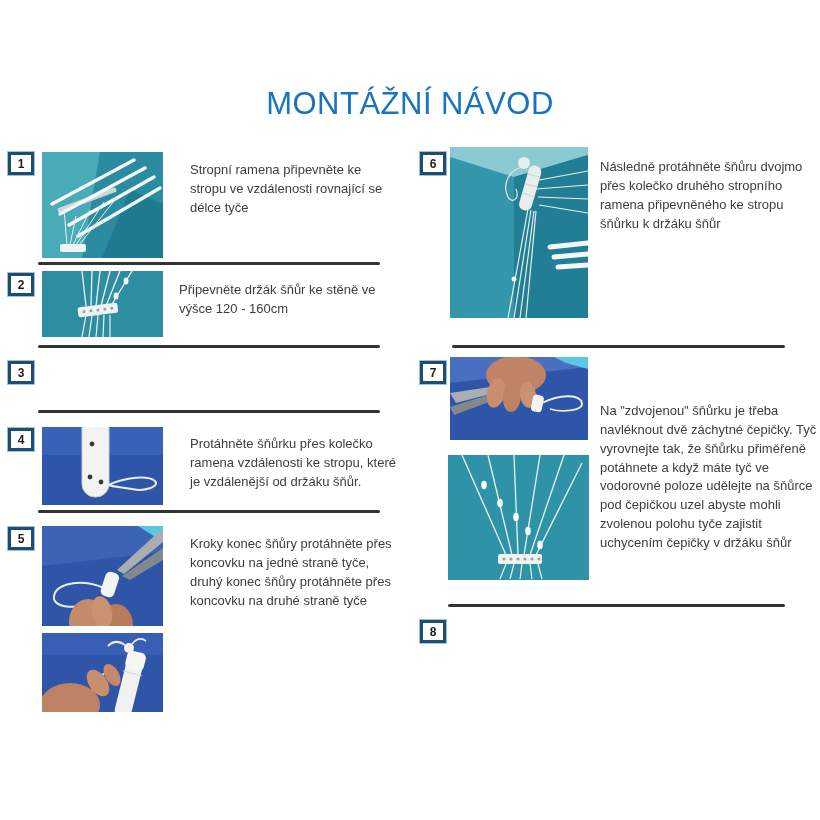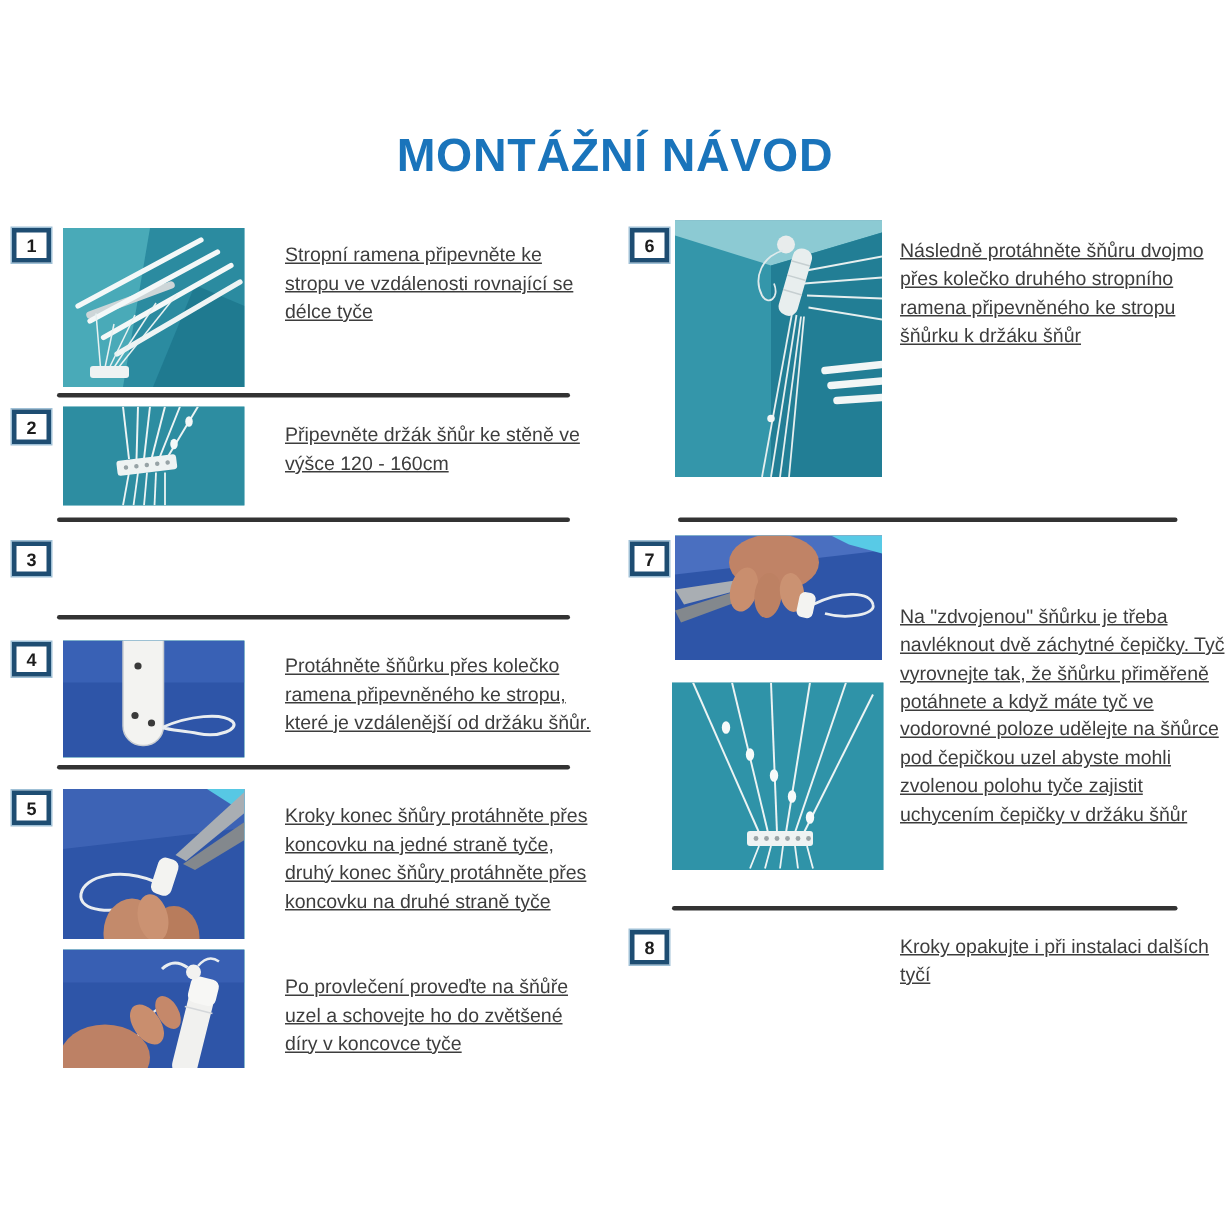--- a/index.html
+++ b/index.html
@@ -2,32 +2,32 @@
 <html lang="cs"><head>
 <meta charset="utf-8">
 <style>
   html,body{margin:0;padding:0;background:#fff;}
   .page{
     position:relative;width:820px;height:820px;background:#ffffff;
     font-family:"Liberation Sans",sans-serif;overflow:hidden;
   }
   .title{
     position:absolute;top:86px;left:0;width:100%;text-align:center;
-    color:#1a74bb;font-size:31px;font-weight:bold;letter-spacing:.5px;
+    color:#1a74bb;font-size:31px;font-weight:normal;letter-spacing:.5px;
   }
   .badge{
     position:absolute;width:20px;height:17px;background:#fff;
     border:3px solid #1e4d72;box-shadow:0 0 0 1px #9fc0d6;
     display:flex;align-items:center;justify-content:center;
     color:#1c1c1c;font-size:12px;font-weight:bold;
   }
   .photo{position:absolute;overflow:hidden;background:#2f93a8;}
   .photo svg{display:block;}
   .txt{
-    position:absolute;color:#3d3d3d;font-size:13px;line-height:1.45;text-decoration:underline;
+    position:absolute;color:#3d3d3d;font-size:13px;line-height:1.45;
   }
   .sep{position:absolute;height:3px;background:#333;border-radius:2px;}
 </style>
 </head>
 <body>
 
 <div class="page">
 
   <div class="title">MONTÁŽNÍ NÁVOD</div>
 
@@ -77,21 +77,21 @@
         <circle cx="42" cy="39" r="1.5" fill="#97a3a6"></circle>
         <circle cx="49" cy="39" r="1.5" fill="#97a3a6"></circle>
         <circle cx="56" cy="39" r="1.5" fill="#97a3a6"></circle>
         <circle cx="63" cy="39" r="1.5" fill="#97a3a6"></circle>
         <circle cx="70" cy="39" r="1.5" fill="#97a3a6"></circle>
       </g>
       <ellipse cx="84" cy="10" rx="2.5" ry="3.5" fill="#f4f8f8"></ellipse>
       <ellipse cx="74" cy="25" rx="2.5" ry="3.5" fill="#f4f8f8"></ellipse>
     </svg>
   </div>
-  <div class="txt" style="left:190px;top:281px;width:208px">Připevněte držák šňůr ke stěně ve výšce 120 - 160cm</div>
+  <div class="txt" style="left:179px;top:281px;width:208px">Připevněte držák šňůr ke stěně ve výšce 120 - 160cm</div>
   <div class="sep" style="left:38px;top:345px;width:342px"></div>
 
   <div class="badge" style="left:8px;top:361px">
     <span>3</span>
   </div>
   <div class="sep" style="left:38px;top:410px;width:342px"></div>
 
   <div class="badge" style="left:8px;top:428px">
     <span>4</span>
   </div>
@@ -100,21 +100,21 @@
       <rect width="121" height="78" fill="#2e55a8"></rect>
       <rect width="121" height="28" fill="#3f66ba" opacity="0.7"></rect>
       <rect x="40" y="-12" width="27" height="82" rx="13" fill="#f3f3f1"></rect>
       <rect x="40" y="-12" width="27" height="82" rx="13" fill="none" stroke="#c9cdd1" stroke-width="1"></rect>
       <circle cx="50" cy="17" r="2.4" fill="#3a3a3a"></circle>
       <circle cx="48" cy="50" r="2.4" fill="#3a3a3a"></circle>
       <circle cx="59" cy="55" r="2.4" fill="#3a3a3a"></circle>
       <path d="M66,58 C84,50 106,48 113,54 C118,59 104,65 90,62 C80,60 72,60 66,58" fill="none" stroke="#e9edf0" stroke-width="2"></path>
     </svg>
   </div>
-  <div class="txt" style="left:190px;top:435px;width:208px">Protáhněte šňůrku přes kolečko ramena připevněného ke stropu, které je vzdálenější od držáku šňůr.</div>
+  <div class="txt" style="left:190px;top:435px;width:208px">Protáhněte šňůrku přes kolečko ramena vzdálenosti ke stropu, které je vzdálenější od držáku šňůr.</div>
   <div class="sep" style="left:38px;top:510px;width:342px"></div>
 
   <div class="badge" style="left:8px;top:527px">
     <span>5</span>
   </div>
   <div class="photo" style="left:42px;top:526px;width:121px;height:100px">
     <svg width="121" height="100" viewBox="0 0 121 100">
       <rect width="121" height="100" fill="#2e55a8"></rect>
       <polygon points="0,0 121,0 121,26 0,40" fill="#4a6fc0" opacity="0.55"></polygon>
       <polygon points="96,0 121,0 121,16" fill="#57c8e4"></polygon>
@@ -142,21 +142,20 @@
       </g>
       <circle cx="87" cy="15" r="5" fill="#f2f2f0"></circle>
       <path d="M83,12 C76,7 70,9 66,13" stroke="#e9edf0" stroke-width="2" fill="none"></path>
       <path d="M90,11 C95,5 100,5 104,8" stroke="#e9edf0" stroke-width="1.6" fill="none"></path>
       <path d="M66,38 C58,42 52,50 50,58" stroke="#e9edf0" stroke-width="1.6" fill="none"></path>
       <ellipse cx="28" cy="72" rx="30" ry="22" fill="#bd8165"></ellipse>
       <ellipse cx="56" cy="50" rx="9" ry="15" fill="#c98e6e" transform="rotate(-35 56 50)"></ellipse>
       <ellipse cx="70" cy="42" rx="7" ry="12" fill="#c5886a" transform="rotate(-30 70 42)"></ellipse>
     </svg>
   </div>
-  <div class="txt" style="left:190px;top:649px;width:208px">Po provlečení proveďte na šňůře uzel a schovejte ho do zvětšené díry v koncovce tyče</div>
 
   <div class="badge" style="left:420px;top:152px">
     <span>6</span>
   </div>
   <div class="photo" style="left:450px;top:147px;width:138px;height:171px">
     <svg width="138" height="171" viewBox="0 0 138 171">
       <rect width="138" height="171" fill="#3496aa"></rect>
       <polygon points="0,0 138,0 138,8 64,30 0,10" fill="#8ccad3"></polygon>
       <polygon points="64,30 138,8 138,171 64,171" fill="#227e95"></polygon>
       <circle cx="74" cy="16" r="6" fill="#e8ecec"></circle>
@@ -231,15 +230,14 @@
       <ellipse cx="80" cy="76" rx="2.8" ry="4.2" fill="#f6fafa"></ellipse>
       <ellipse cx="92" cy="90" rx="2.8" ry="4.2" fill="#f6fafa"></ellipse>
     </svg>
   </div>
   <div class="txt" style="left:600px;top:402px;width:219px">Na "zdvojenou" šňůrku je třeba navléknout dvě záchytné čepičky. Tyč vyrovnejte tak, že šňůrku přiměřeně potáhnete a když máte tyč ve vodorovné poloze udělejte na šňůrce pod čepičkou uzel abyste mohli zvolenou polohu tyče zajistit uchycením čepičky v držáku šňůr</div>
   <div class="sep" style="left:448px;top:604px;width:337px"></div>
 
   <div class="badge" style="left:420px;top:620px">
     <span>8</span>
   </div>
-  <div class="txt" style="left:600px;top:622px;width:216px">Kroky opakujte i při instalaci dalších tyčí</div>
 
 </div>
 
 </body></html>

